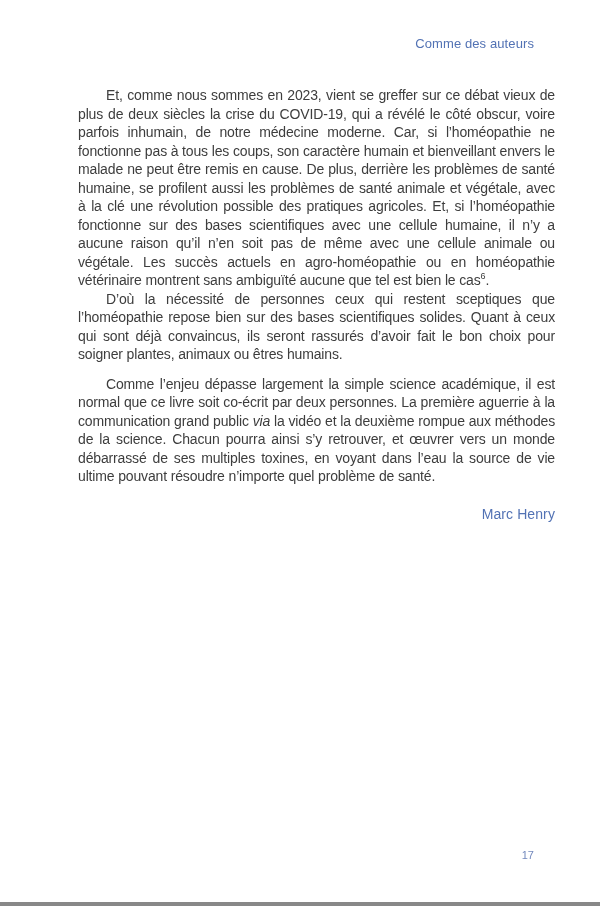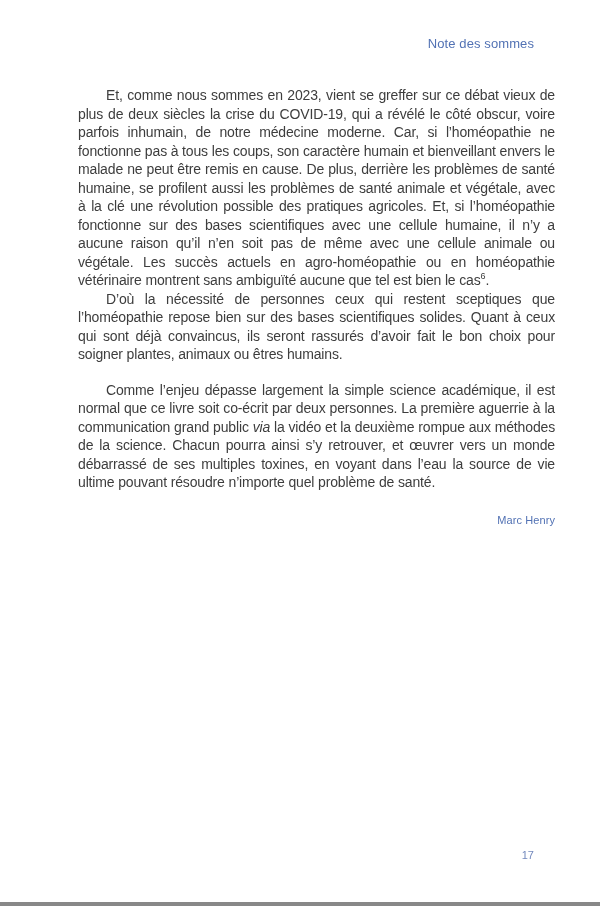--- a/index.html
+++ b/index.html
@@ -37,35 +37,35 @@
     color:var(--body-text);
     text-align:justify;
   }
   .body-text p{
     margin:0;
     text-indent:28px;
     hyphens:auto;
     -webkit-hyphens:auto;
   }
   .body-text p.spaced{
-    margin-top:17px;
+    margin-top:11px;
   }
   .body-text sup{
     font-size:9px;
     line-height:0;
     vertical-align:super;
   }
   .body-text em{
     font-style:italic;
   }
   .signature{
     margin-top:19px;
     text-align:right;
     color:var(--accent);
-    font-size:11px;
+    font-size:14px;
     letter-spacing:0.1px;
   }
   .page-number{
     position:absolute;
     top:849px;
     left:63px;
     width:471px;
     text-align:right;
     font-size:11px;
     color:#7389bd;
@@ -77,21 +77,21 @@
     width:100%;
     height:4px;
     background:#888888;
   }
 </style>
 </head>
 <body>
 
 <div class="page">
 
-  <div class="running-header">Note des sommes</div>
+  <div class="running-header">Comme des auteurs</div>
 
   <div class="body-text">
 
     <p><span>Et, comme nous sommes en 2023, vient se greffer sur ce débat vieux de plus de deux siècles la crise du COVID-19, qui a révélé le côté obscur, voire parfois inhumain, de notre médecine moderne. Car, si l’homéopathie ne fonctionne pas à tous les coups, son caractère humain et bienveillant envers le malade ne peut être remis en cause. De plus, derrière les problèmes de santé humaine, se profilent aussi les problèmes de santé animale et végétale, avec à la clé une révolution possible des pratiques agricoles. Et, si l’homéopathie fonctionne sur des bases scientifiques avec une cellule humaine, il n’y a aucune raison qu’il n’en soit pas de même avec une cellule animale ou végétale. Les succès actuels en agro-homéopathie ou en homéopathie vétérinaire montrent sans ambiguïté aucune que tel est bien le cas</span><sup>6</sup><span>.</span></p>
       <p><span>D’où la nécessité de personnes ceux qui restent sceptiques que l’homéopathie repose bien sur des bases scientifiques solides. Quant à ceux qui sont déjà convaincus, ils seront rassurés d’avoir fait le bon choix pour soigner plantes, animaux ou êtres humains.</span></p>
       <p class="spaced"><span>Comme l’enjeu dépasse largement la simple science académique, il est normal que ce livre soit co-écrit par deux personnes. La première aguerrie à la communication grand public </span><em>via</em><span> la vidéo et la deuxième rompue aux méthodes de la science. Chacun pourra ainsi s’y retrouver, et œuvrer vers un monde débarrassé de ses multiples toxines, en voyant dans l’eau la source de vie ultime pouvant résoudre n’importe quel problème de santé.</span></p>
       <div class="signature">Marc Henry</div>
   </div>
 
   <div class="page-number">17</div>

